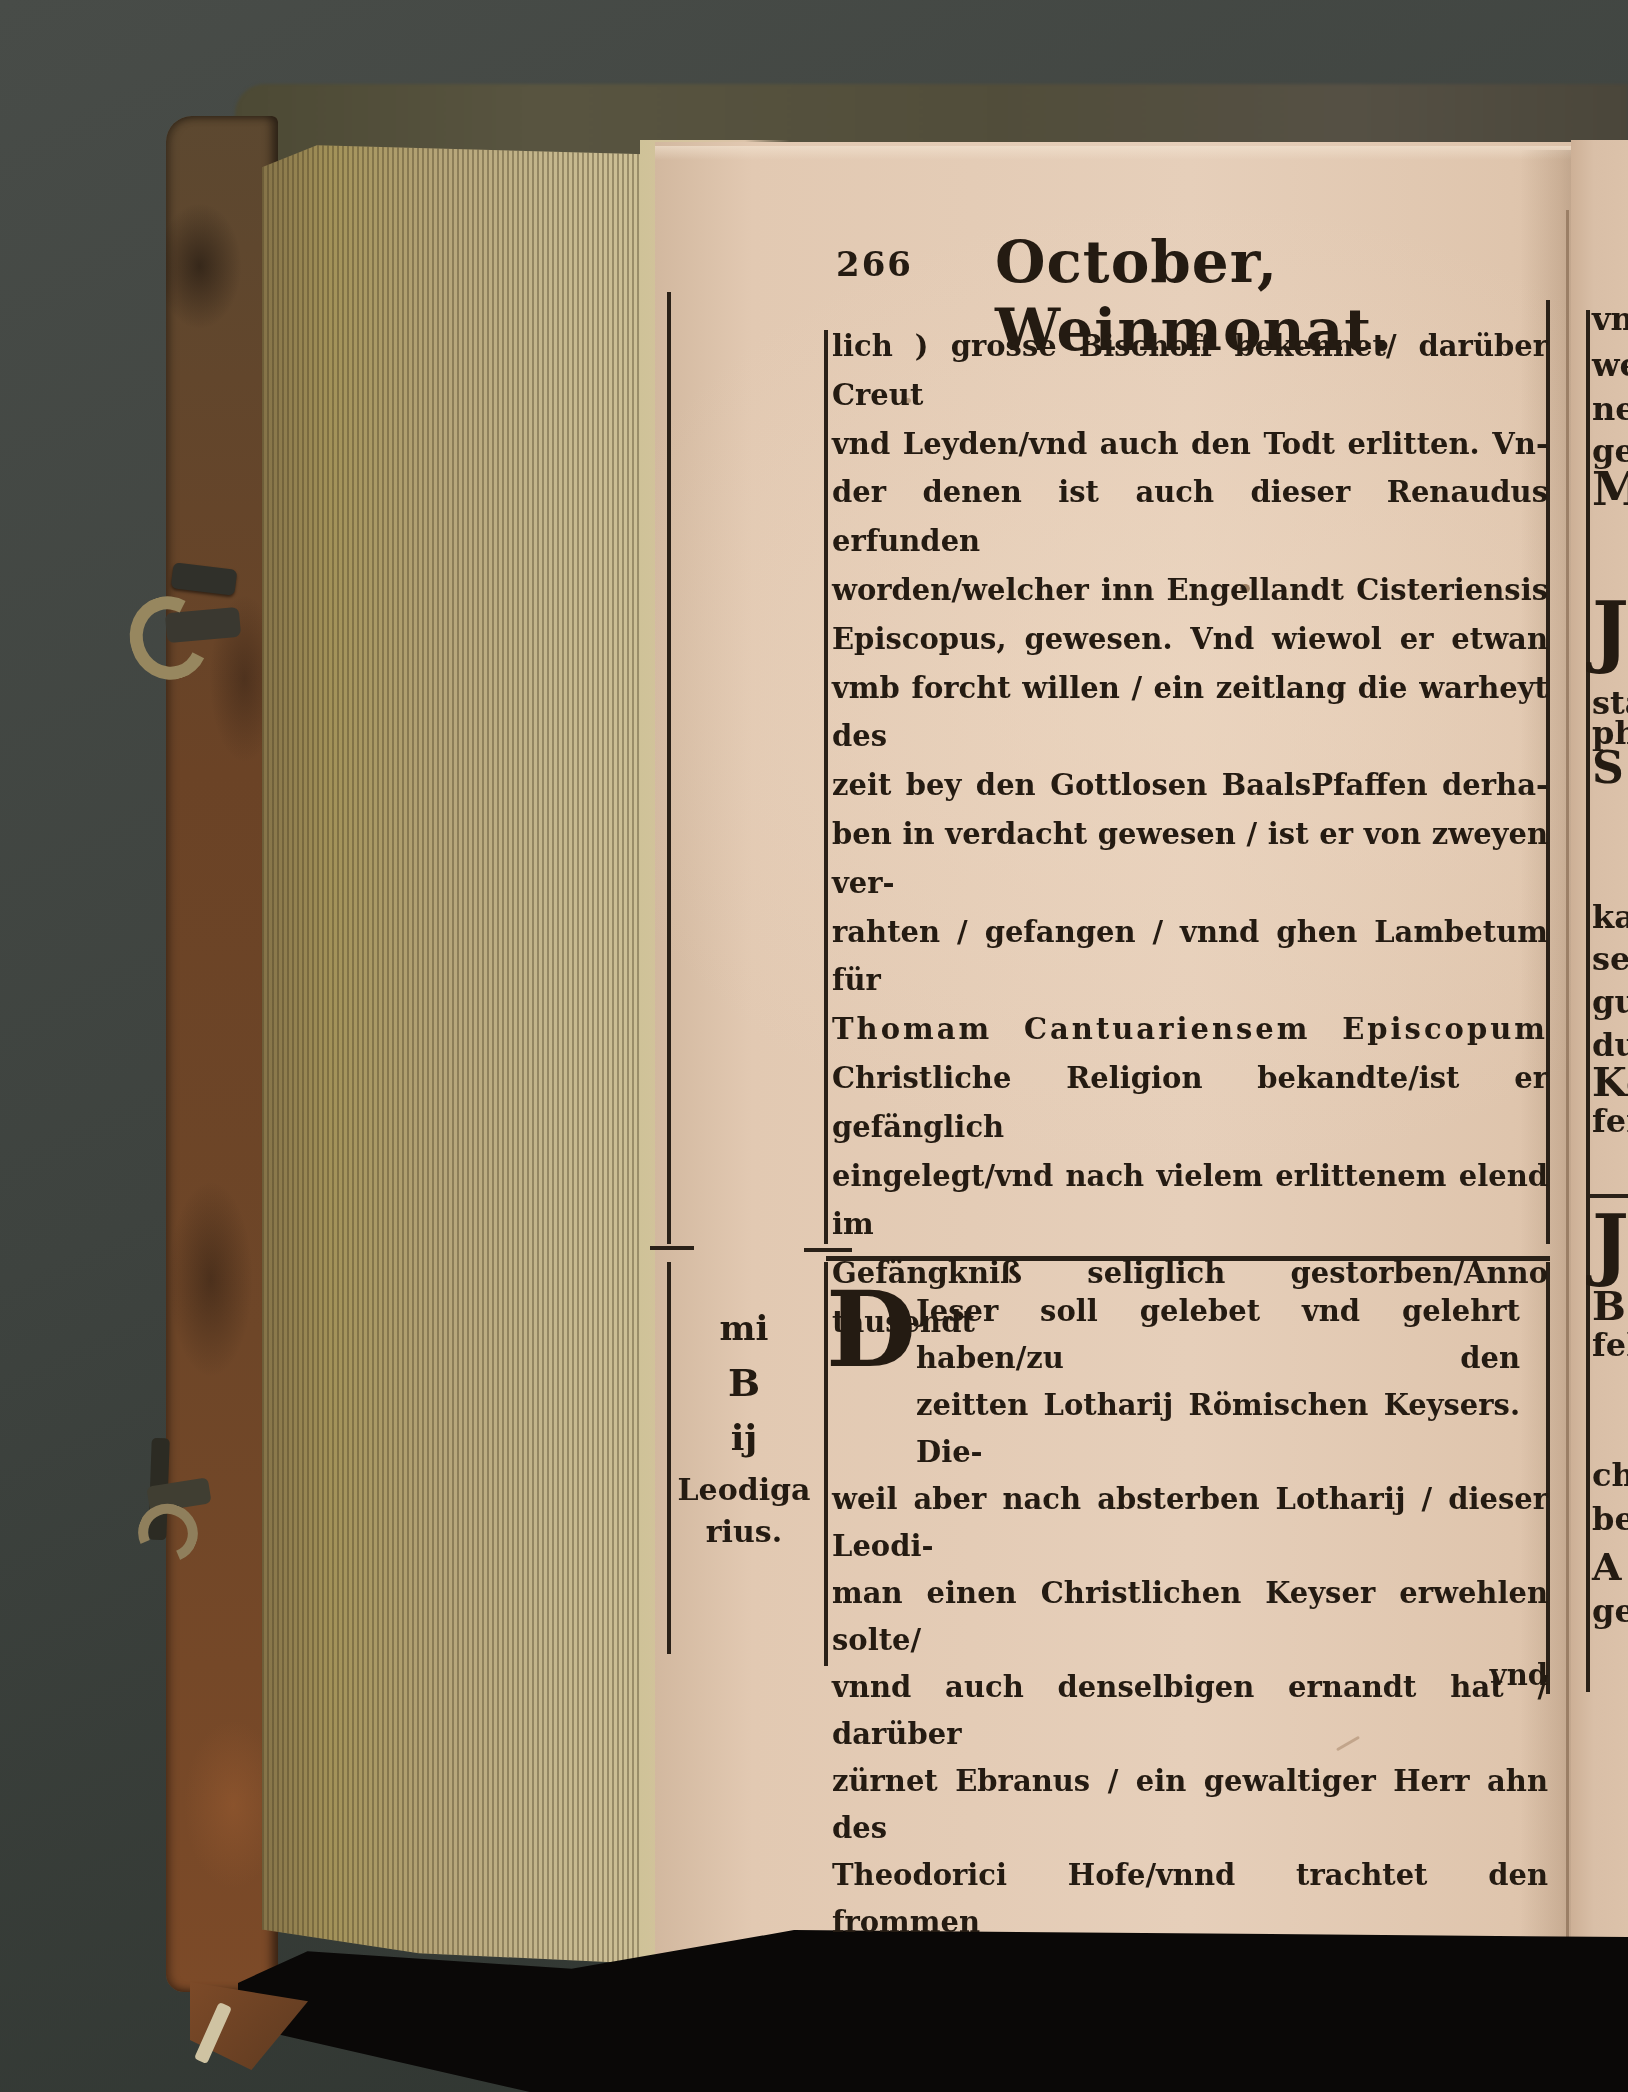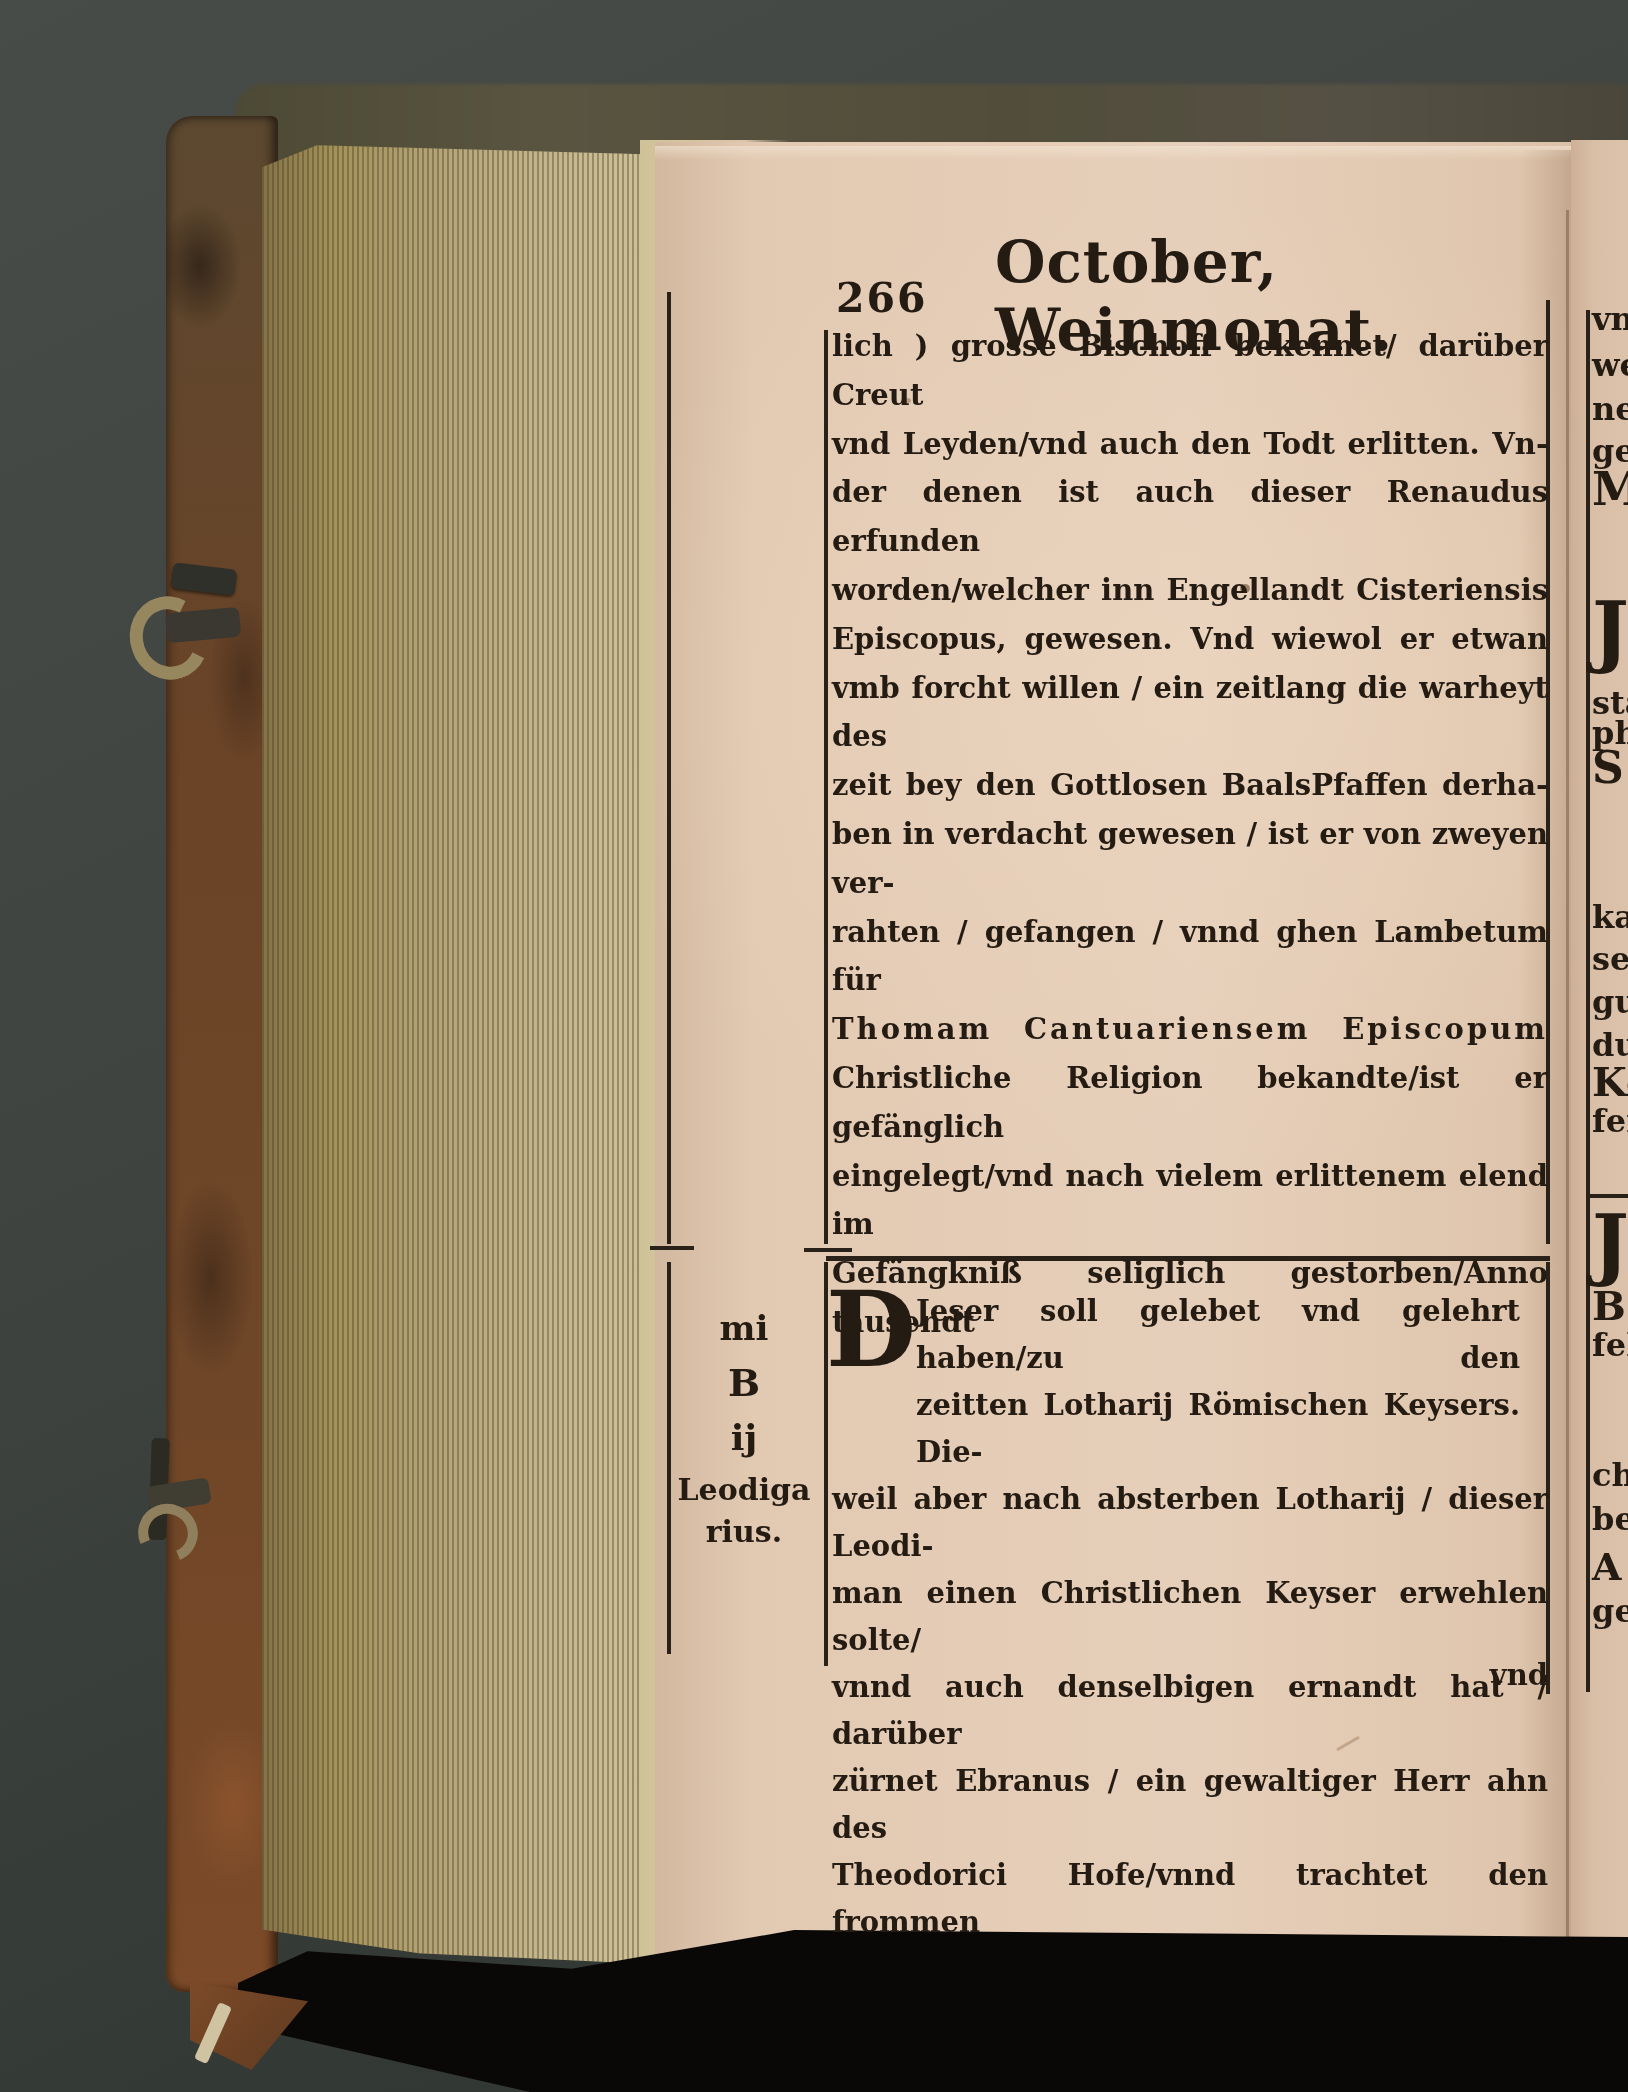--- a/index.html
+++ b/index.html
@@ -65,21 +65,21 @@
   
   .clasp-bar1{left:172px;top:566px;width:64px;height:26px;background:#30302a;border-radius:6px;transform:rotate(7deg);box-shadow:0 2px 3px rgba(0,0,0,.5);}
   .clasp-bar2{left:166px;top:610px;width:74px;height:30px;background:#3a3830;border-radius:7px;transform:rotate(-5deg);}
   .clasp-hook{left:130px;top:596px;width:52px;height:58px;border:13px solid #97875f;border-right-color:transparent;border-radius:50%;transform:rotate(-18deg);}
   .clasp2-pin{left:150px;top:1438px;width:18px;height:102px;background:#2c2b23;border-radius:5px;transform:rotate(2deg);}
   .clasp2-bar{left:148px;top:1482px;width:62px;height:26px;background:#403e32;border-radius:6px;transform:rotate(-9deg);}
   .clasp2-hook{left:138px;top:1504px;width:40px;height:38px;border:10px solid #8f7f5c;border-bottom-color:transparent;border-radius:50%;transform:rotate(22deg);}
   
   .ink{color:#241b12;}
   .rule{background:#2a2118;}
-  .hdr-num{left:836px;top:244px;font-size:41px;font-weight:bold;letter-spacing:2px;margin-top:30px;}
+  .hdr-num{left:836px;top:244px;font-size:34px;font-weight:bold;letter-spacing:2px;}
   .hdr-title{left:995px;top:228px;font-size:58px;font-weight:bold;letter-spacing:1px;}
   .textcol{left:832px;width:716px;font-size:29px;font-weight:bold;line-height:48.8px;}
   .p2col{left:832px;width:716px;font-size:29px;font-weight:bold;line-height:47px;}
   .jl{text-align:justify;text-align-last:justify;}
   .ll{text-align:left;}
   .roman{font-weight:600;letter-spacing:3px;}
   .indent{margin-left:84px;width:604px;}
   .dropcap{left:826px;top:1278px;font-size:104px;line-height:104px;font-weight:bold;}
   .mnote{left:664px;width:160px;text-align:center;font-weight:bold;font-size:30px;}
   .catchword{left:832px;top:1658px;width:716px;text-align:right;font-size:29px;font-weight:bold;}

